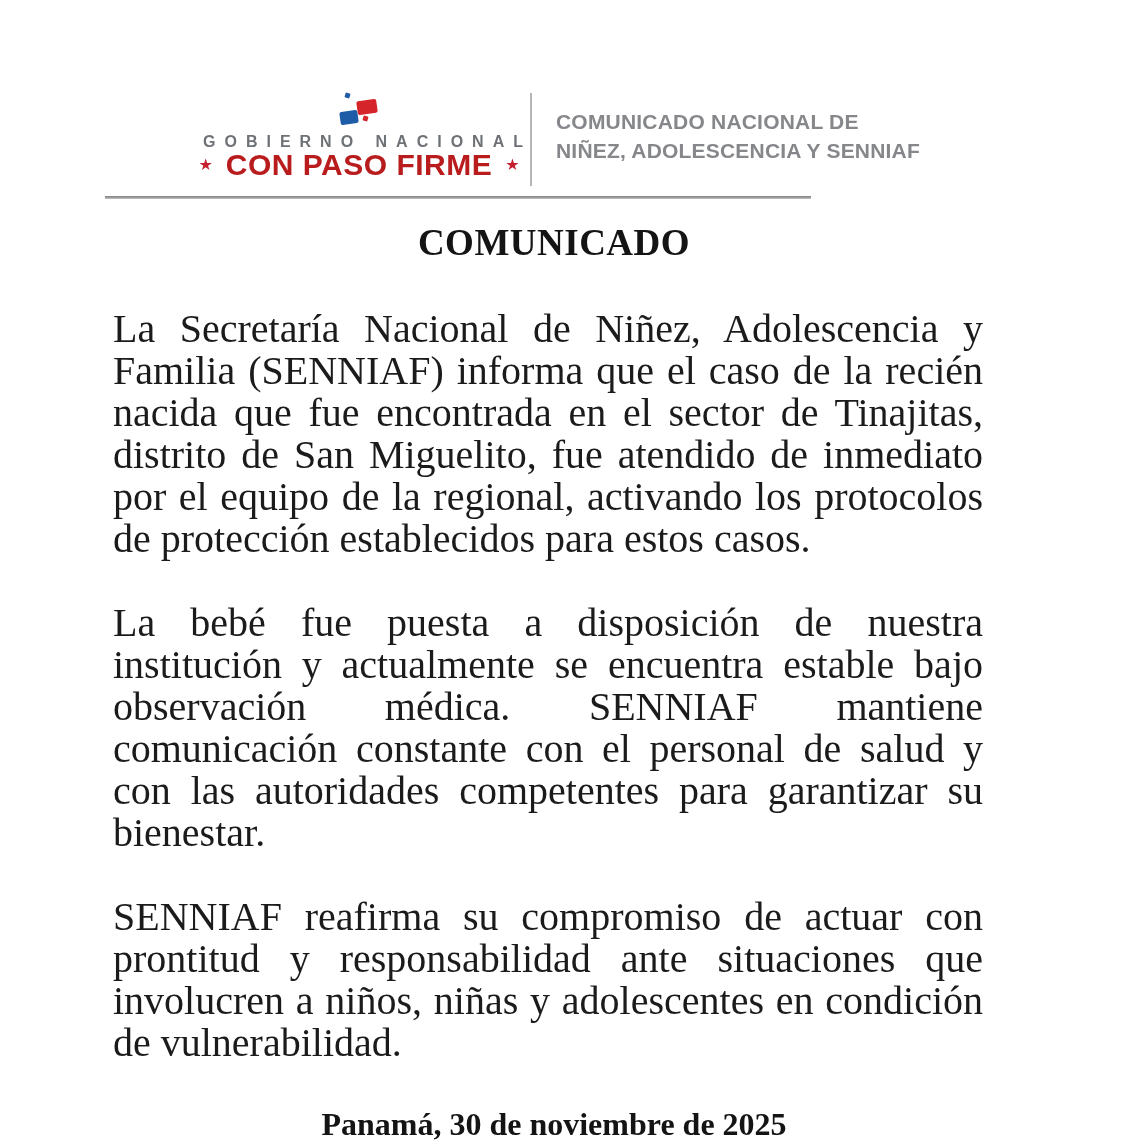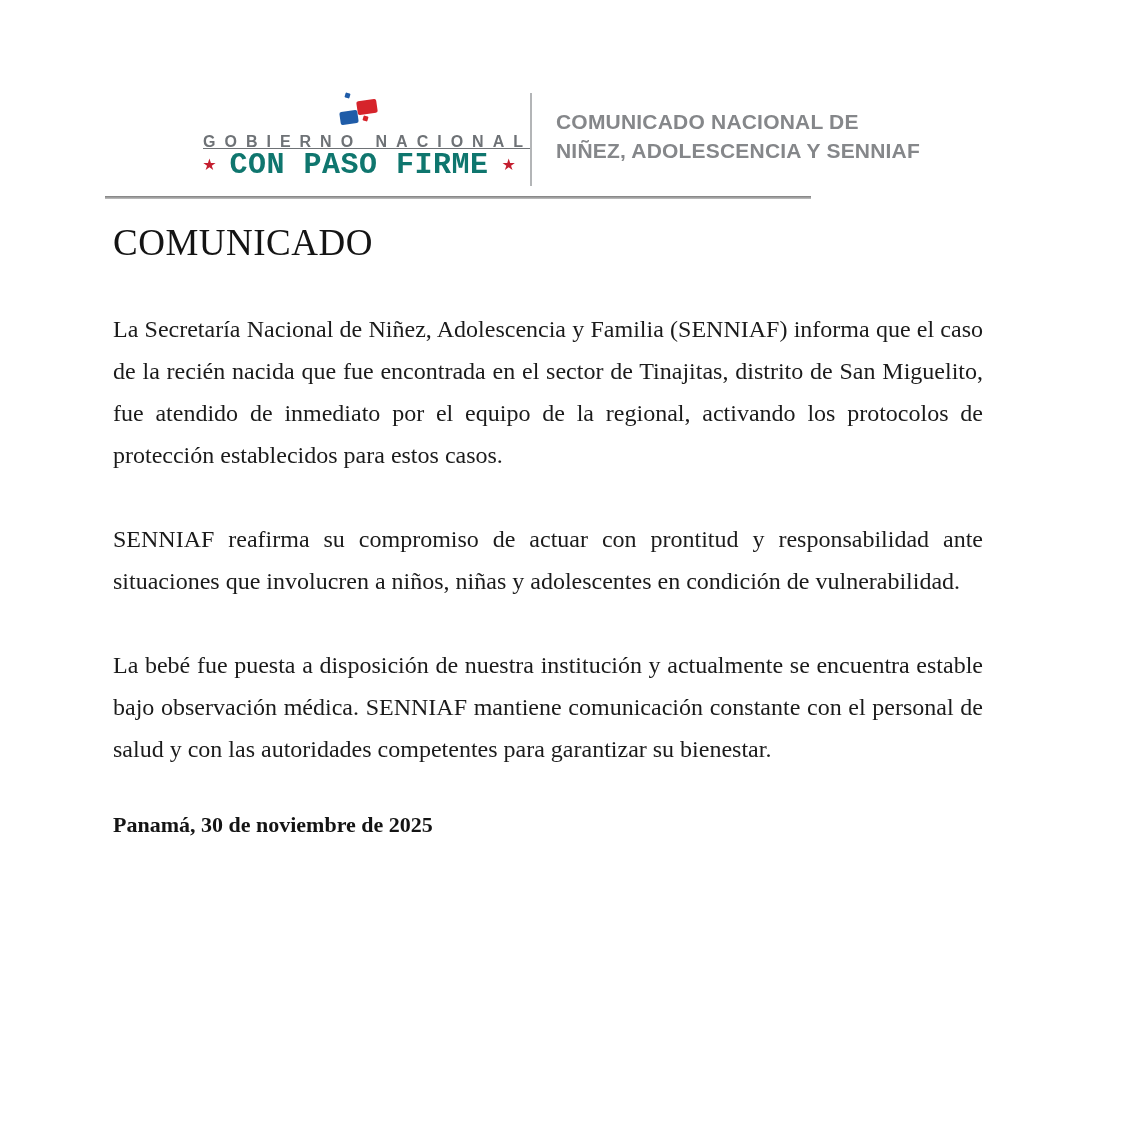--- a/index.html
+++ b/index.html
@@ -30,31 +30,31 @@
   }
   .flag-icon .red-dot {
     position: absolute; left: 26px; top: 27px; width: 5px; height: 5px;
     background: #d6242b; transform: rotate(18deg); border-radius: 1px;
   }
 
   .gov-line1 {
     position: absolute; left: 203px; top: 133px; width: 312px;
     font-family: "Liberation Sans", sans-serif;
     font-size: 16px; font-weight: bold; letter-spacing: 9px;
-    color: #6e7276; text-align: center; white-space: nowrap; text-decoration: underline;
+    color: #6e7276; text-align: center; white-space: nowrap;
   }
   .gov-line2 {
     position: absolute; left: 203px; top: 148px; width: 312px;
     display: flex; align-items: center; justify-content: center; gap: 13px;
     white-space: nowrap;
   }
   .gov-line2 .slogan {
-    font-family: Liberation Mono, monospace;
+    font-family: Liberation Sans, sans-serif;
     font-size: 30px; font-weight: bold; letter-spacing: 0.5px;
-    color: #0f766e;
+    color: #b91c1c;
   }
   .gov-line2 .star { font-size: 16px; color: #c41e2f; line-height: 1; }
 
   .v-divider {
     position: absolute; left: 530px; top: 93px; width: 2px; height: 93px;
     background: #b3b5b7;
   }
 
   .org-text {
     position: absolute; left: 556px; top: 107px;
@@ -68,32 +68,33 @@
     background: linear-gradient(#7d7d7d, #c2c2c2);
   }
 
   
   .content {
     position: absolute; left: 113px; top: 221px; width: 882px;
     color: #1b1b1b;
   }
   .doc-title {
     margin: 0 0 44px 0;
-    text-align: left;
-    font-size: 37px; font-weight: normal; letter-spacing: 0.5px;
+    text-align: center;
+    font-size: 37px; font-weight: bold; letter-spacing: 0.5px;
     color: #141414;
   }
   .doc-paragraph {
     margin: 0 12px 42px 0;
-    font-size: 24px; line-height: 42px;
+    font-size: 40px; line-height: 42px;
     text-align: justify;
   }
   .doc-dateline {
     margin: 2px 0 16px 0;
-    font-size: 22px; font-weight: bold;
+    text-align: center;
+    font-size: 32px; font-weight: bold;
     color: #141414;
   }
 </style>
 </head>
 <body>
 
 <div class="page">
 
   <div class="header">
 
@@ -120,20 +121,20 @@
     </div>
 
     <div class="header-rule"></div>
   </div>
 
   <div class="content">
     <h1 class="doc-title">COMUNICADO</h1>
 
     <p class="doc-paragraph">La Secretaría Nacional de Niñez, Adolescencia y Familia (SENNIAF) informa que el caso de la recién nacida que fue encontrada en el sector de Tinajitas, distrito de San Miguelito, fue atendido de inmediato por el equipo de la regional, activando los protocolos de protección establecidos para estos casos.</p>
 
+    <p class="doc-paragraph">La bebé fue puesta a disposición de nuestra institución y actualmente se encuentra estable bajo observación médica. SENNIAF mantiene comunicación constante con el personal de salud y con las autoridades competentes para garantizar su bienestar.</p>
+
     <p class="doc-paragraph">SENNIAF reafirma su compromiso de actuar con prontitud y responsabilidad ante situaciones que involucren a niños, niñas y adolescentes en condición de vulnerabilidad.</p>
-
-    <p class="doc-paragraph">La bebé fue puesta a disposición de nuestra institución y actualmente se encuentra estable bajo observación médica. SENNIAF mantiene comunicación constante con el personal de salud y con las autoridades competentes para garantizar su bienestar.</p>
 
     <p class="doc-dateline">Panamá, 30 de noviembre de 2025</p>
   </div>
 
 </div>
 
 </body></html>

